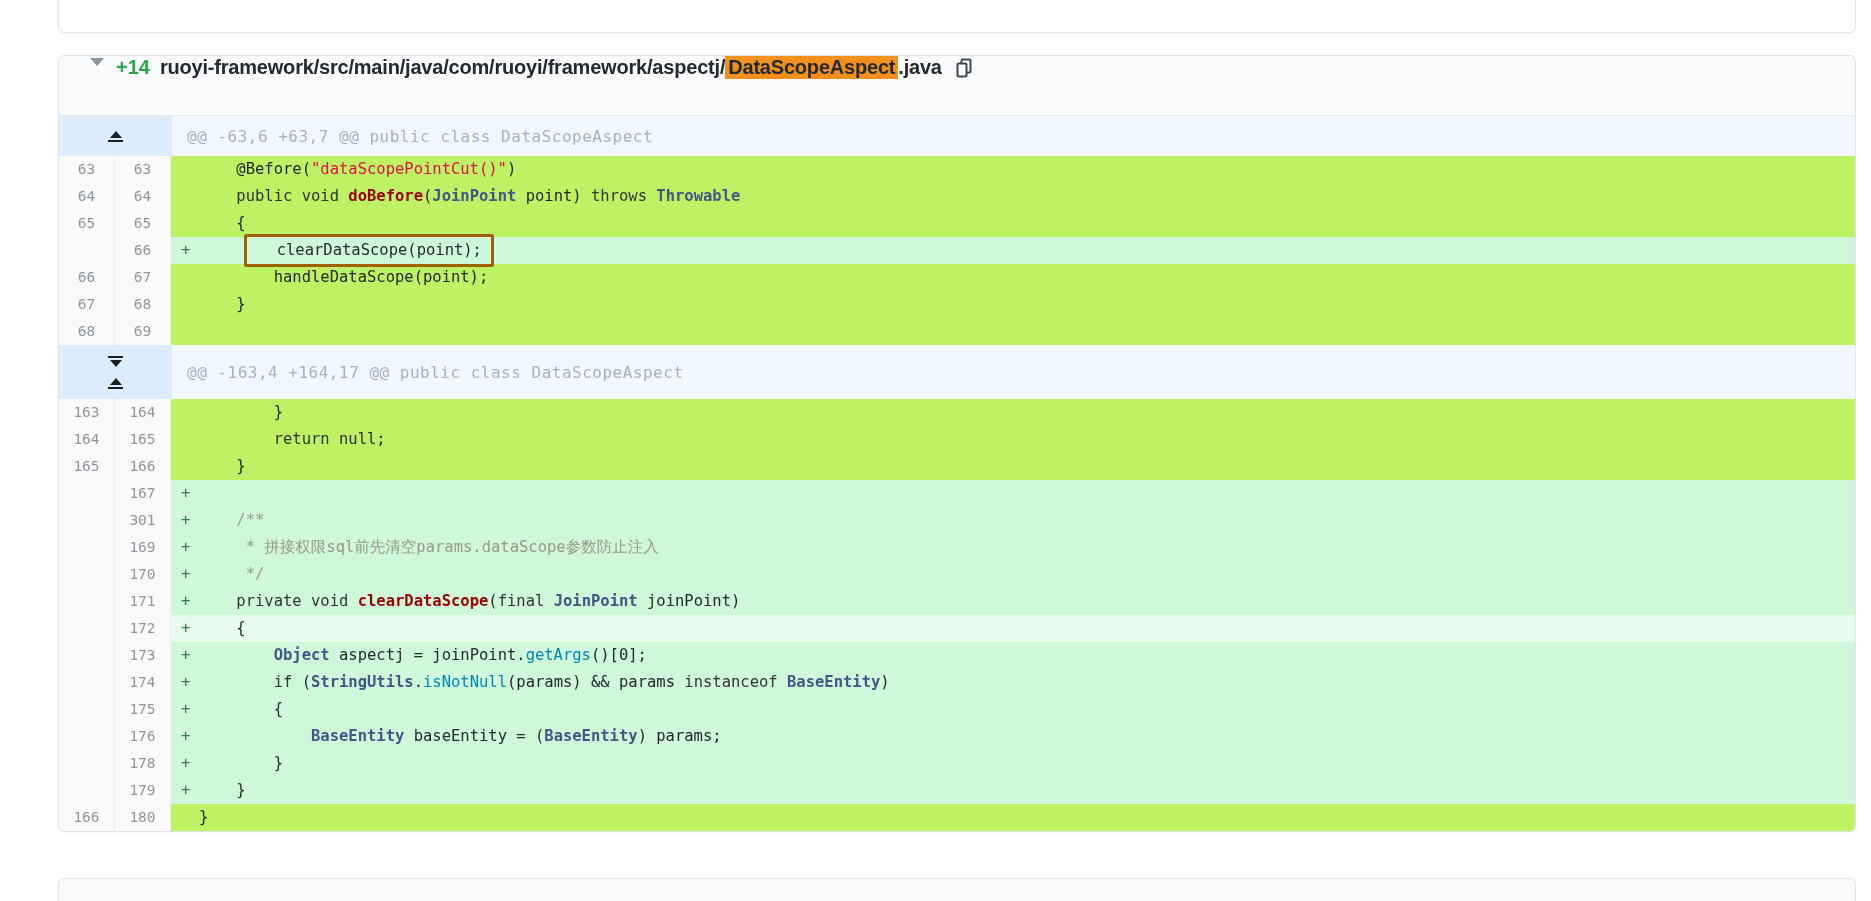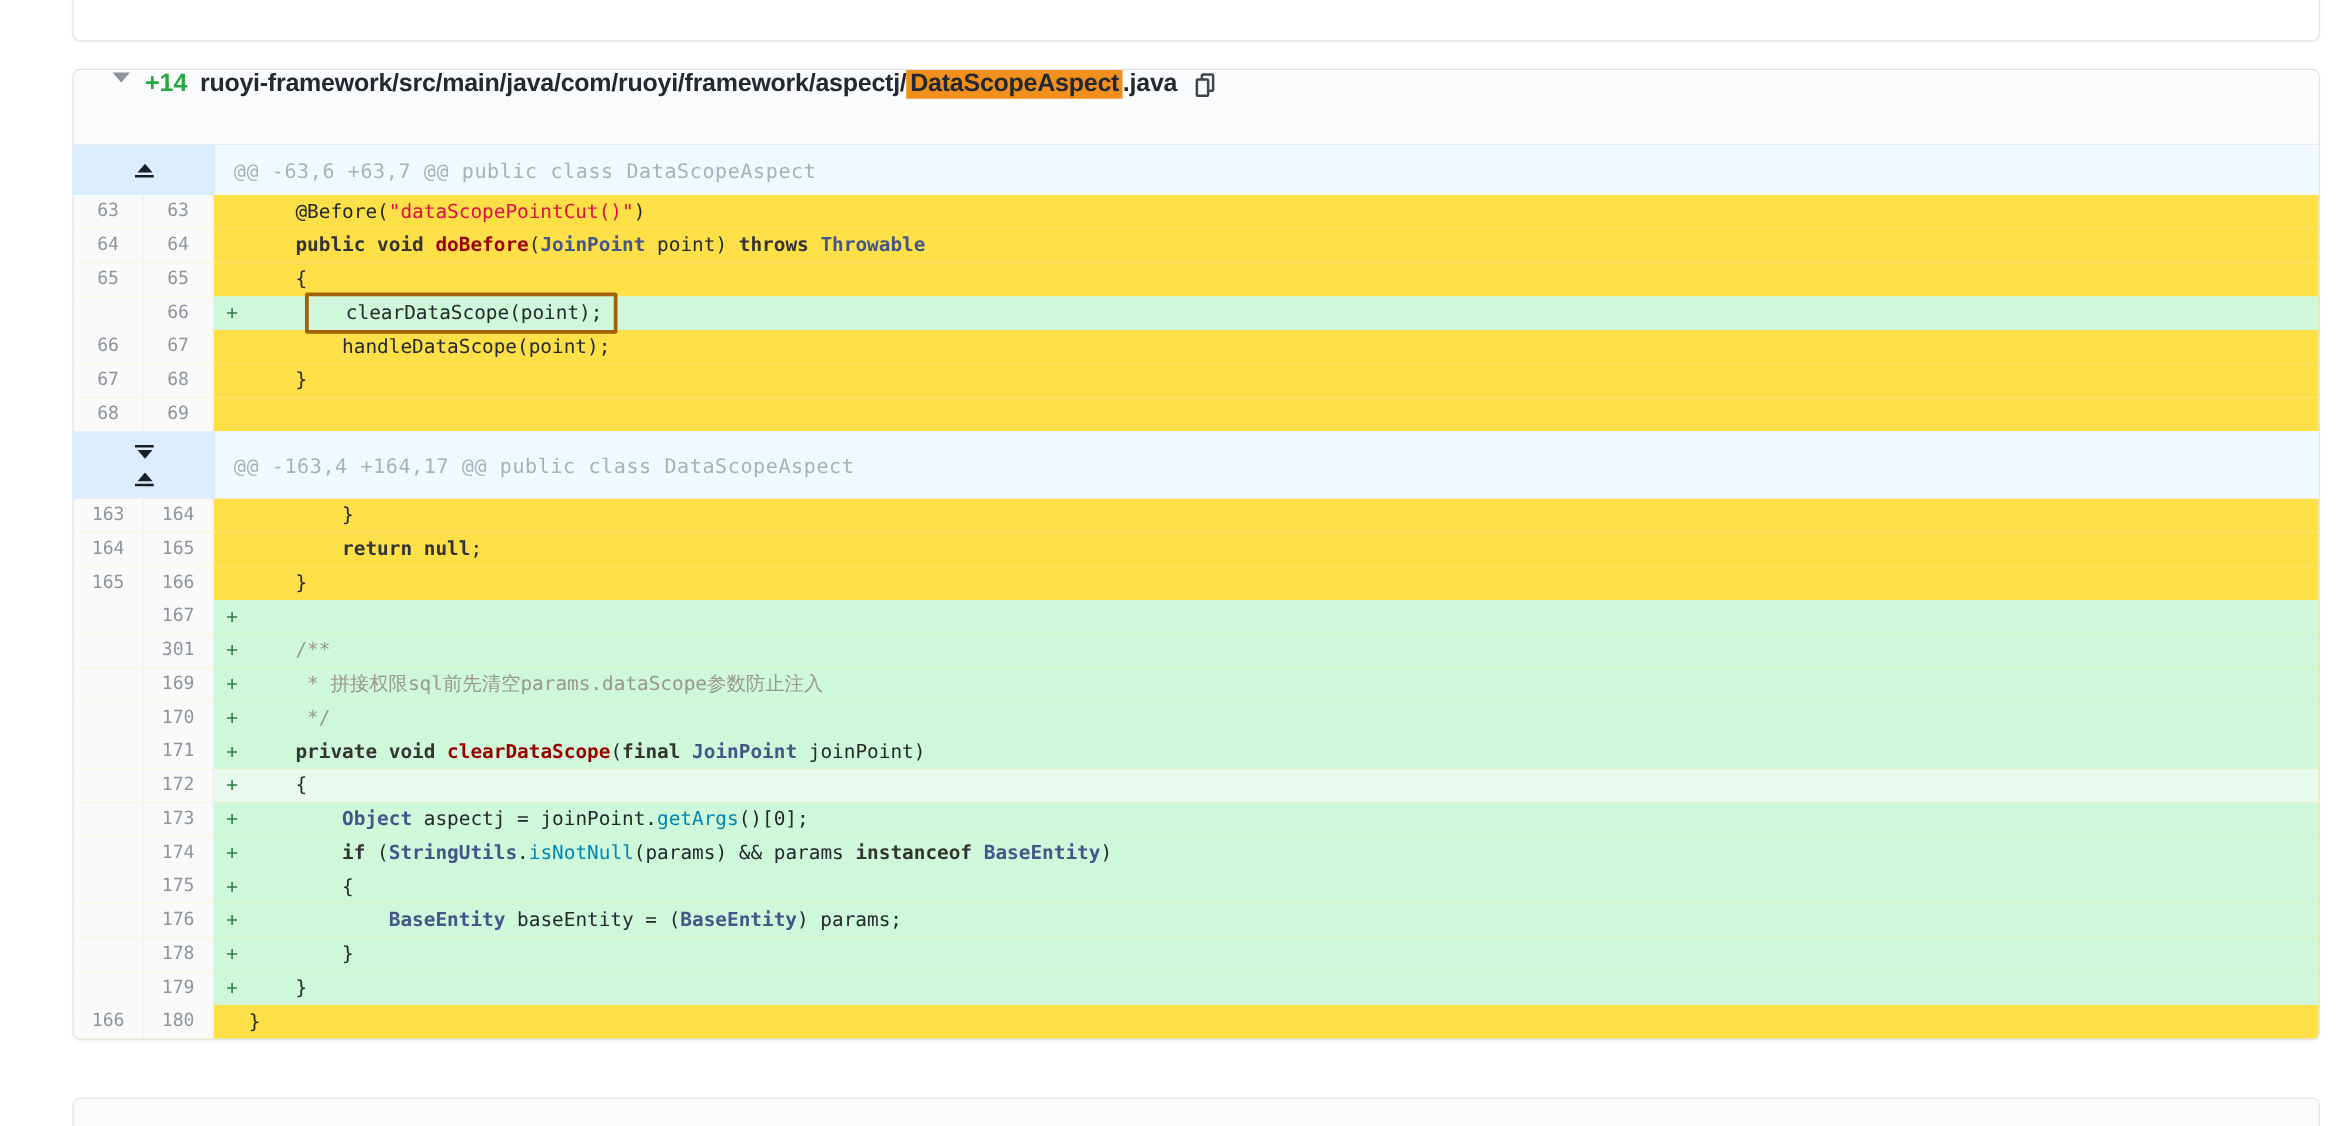--- a/index.html
+++ b/index.html
@@ -25,29 +25,29 @@
   .chev-btn { background:none; border:0; padding:2px; cursor:pointer; display:flex; align-items:center; }
   .chev { width:0; height:0; border-left:7px solid transparent; border-right:7px solid transparent;
           border-top:8px solid #8b949e; }
   .additions { color:#28a745; font-weight:700; font-size:20px; }
   .file-path { font-weight:700; font-size:20px; color:#24292f; letter-spacing:-.2px; white-space:nowrap; }
   .hl-orange { background:#f2901e; padding:1px 3px; }
   .copy-btn { background:none; border:0; cursor:pointer; padding:0 0 0 2px; display:flex; align-items:center; }
 
   
   .diff { font: 15.5px/27px "DejaVu Sans Mono", "Liberation Mono", monospace; }
-  .drow { display:flex; height:27px; background:#fde047; }
+  .drow { display:flex; height:27px; background:#bef264; }
   .num  { width:56px; flex:none; text-align:center; color:#8d959d; font-size:14.5px;
           background:#fafafa; border-right:1px solid #ededef; cursor:pointer; user-select:none; }
   .code { flex:1; white-space:pre; color:#24292e; padding-left:10px; overflow:visible; }
   .marker { display:inline-block; width:18px; color:#2f7d46; }
   .drow.add .code { background:#cff7da; }
   .drow.add.hl .code { background:#e9fbee; }
 
-  .tok-k { color:#333; font-weight:700; }
+  .tok-k { color:#333; font-weight:400; }
   .tok-f { color:#990000; font-weight:700; }
   .tok-c { color:#445588; font-weight:700; }
   .tok-s { color:#dd1144; }
   .tok-m { color:#999988; }
   .tok-b { color:#0086b3; }
 
   .ann-box { border:3px solid #a16207; border-radius:2px; padding:4px 9px 5px var(--padl);
              margin-left: calc(-1 * var(--padl)); }
 
   

